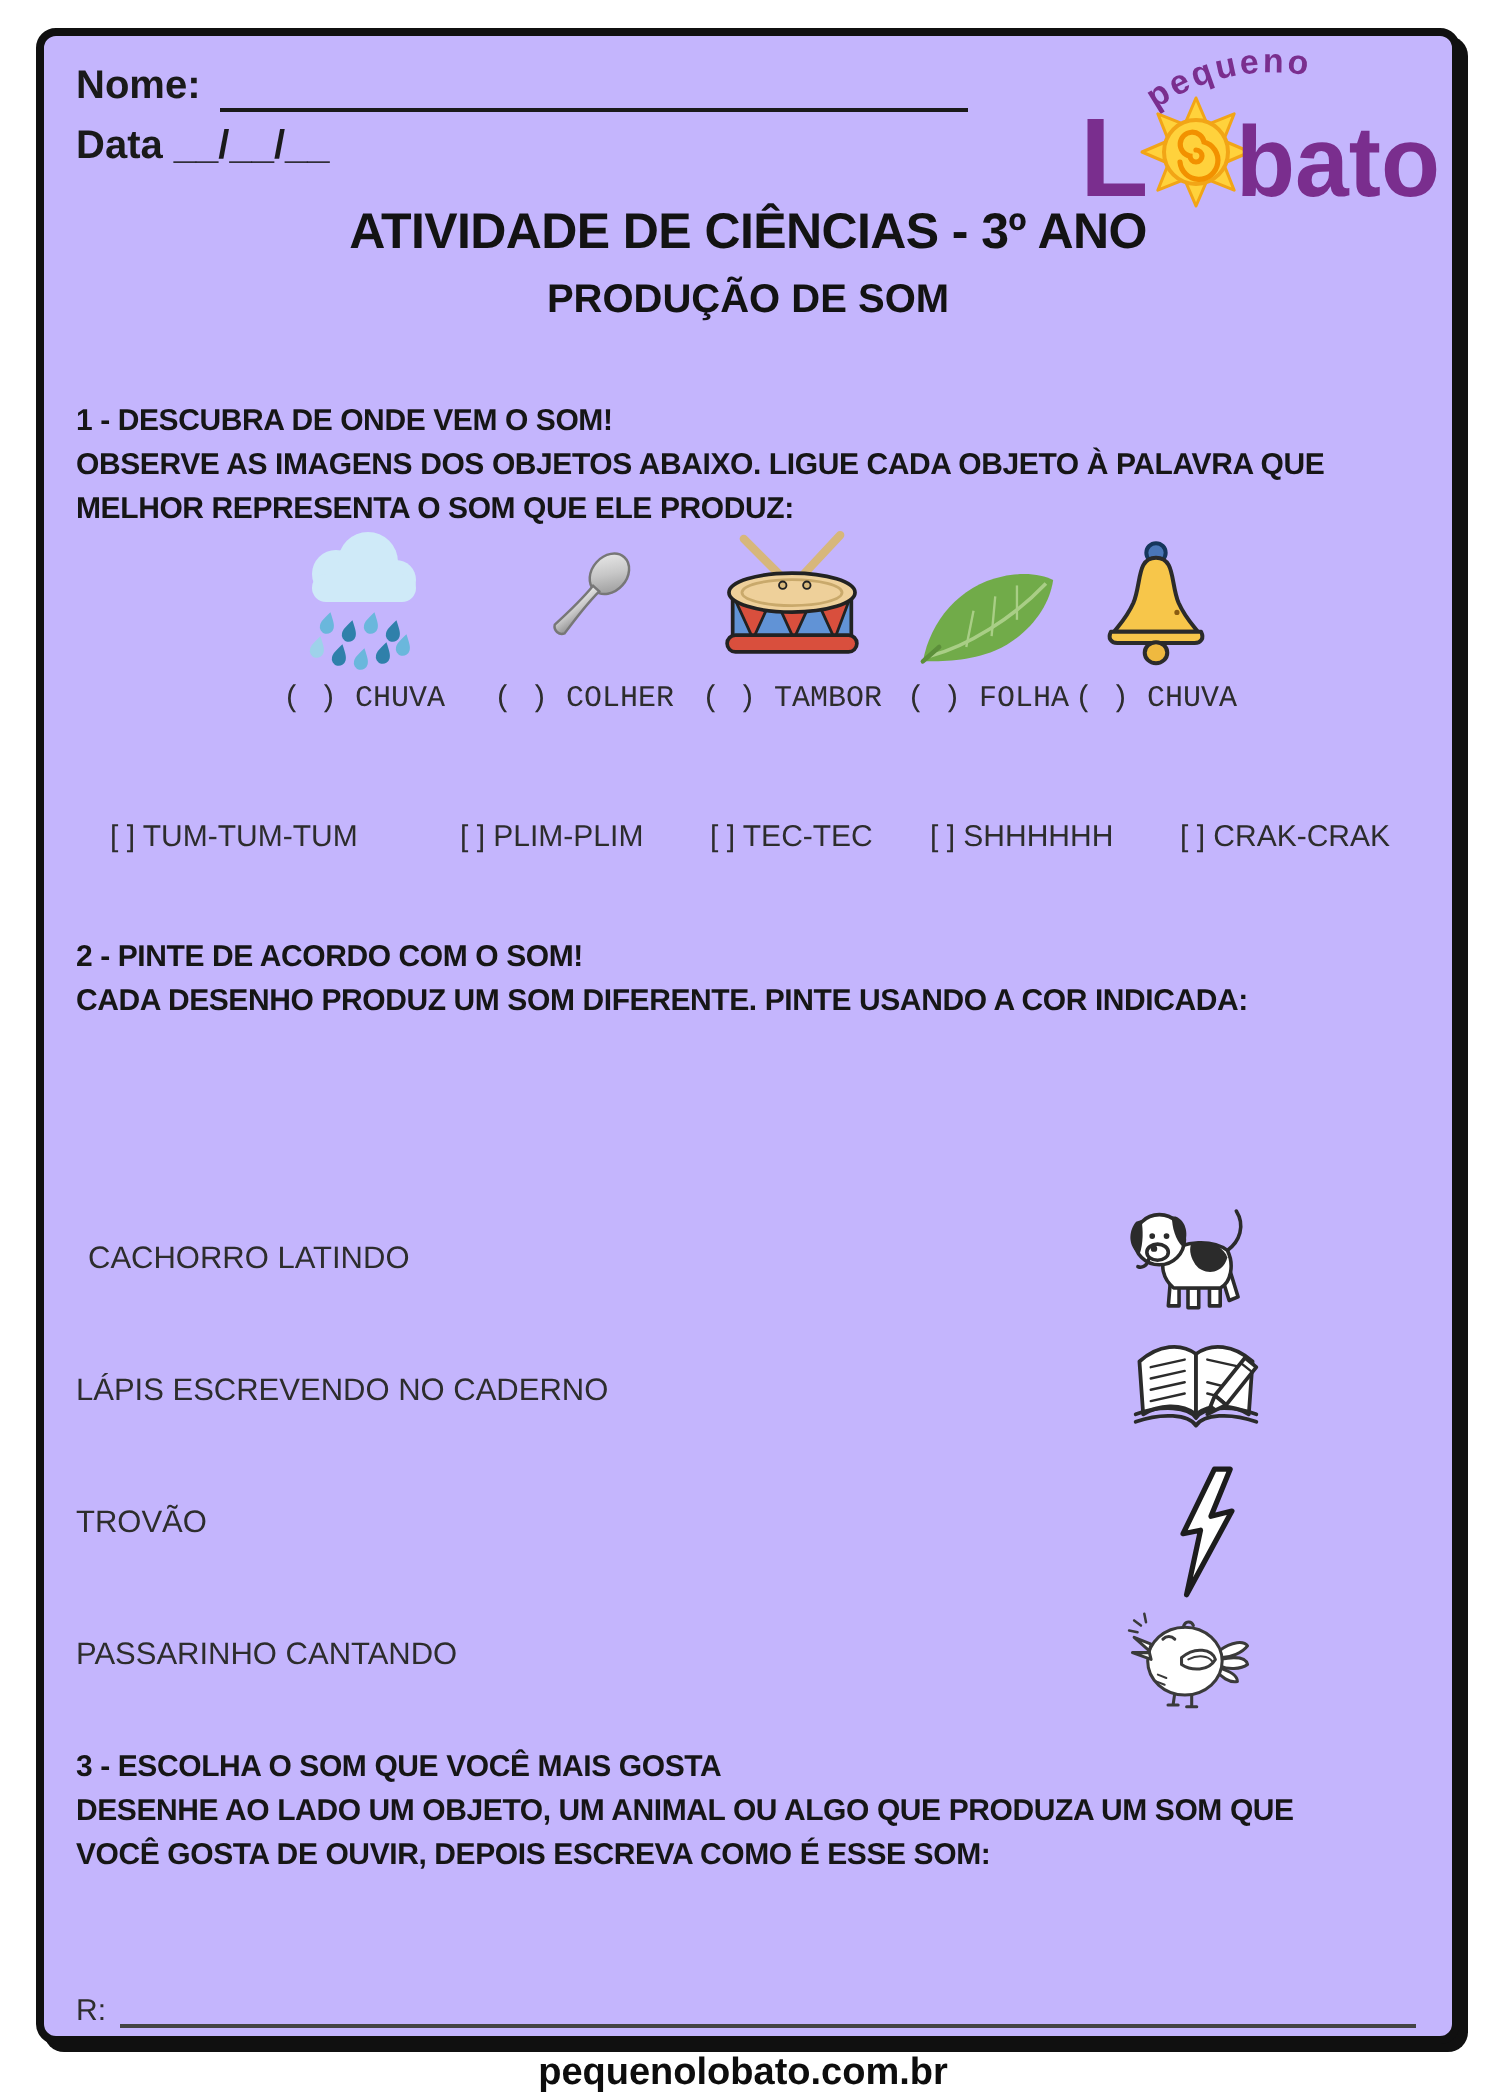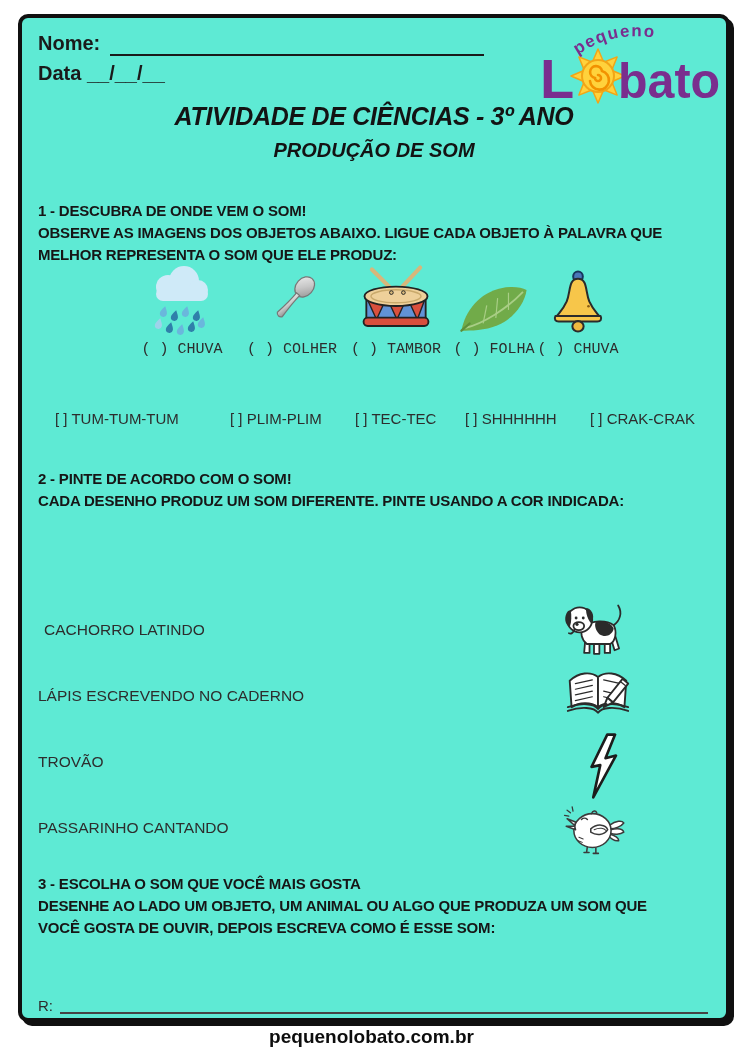--- a/index.html
+++ b/index.html
@@ -8,27 +8,27 @@
     width: 743px; height: 1050px; position: relative;
     background: #ffffff; color: #1a1a1a;
     font-family: "Liberation Sans", sans-serif;
     overflow: hidden;
   }
   .page {
     position: absolute; left: 18px; top: 14px;
     width: 712px; height: 1008px;
     border: 4px solid #101010; border-radius: 10px;
     box-shadow: 4px 4px 0 #101010;
-    background: #5eead4;
+    background: #c4b5fd;
   }
   .abs { position: absolute; }
   .b { font-weight: bold; }
   .hline { font-size: 15px; font-weight: bold; letter-spacing: -0.2px; white-space: nowrap; color: #161616; margin-top: 12px; }
   .wline { border-bottom: 2px solid #1a1a1a; }
-  .titleline { left: 0; width: 100%; text-align: center; font-weight: bold; color: #131313; font-style: italic; }
+  .titleline { left: 0; width: 100%; text-align: center; font-weight: bold; color: #131313; }
   .obj { position: absolute; top: 240px; width: 120px; text-align: center; font-family: Liberation Mono, monospace; }
   .obj .iconbox { height: 80px; display: flex; align-items: flex-end; justify-content: center; }
   .obj .lbl { margin-top: 3px; font-size: 15px; color: #2d2d2d; white-space: nowrap; }
   .snd { position: absolute; top: 392px; font-size: 15px; color: #2d2d2d; white-space: nowrap; }
   .legend div { font-size: 15px; line-height: 23px; color: #2d2d2d; white-space: nowrap; }
   .item-lbl { position: absolute; font-size: 15.5px; color: #2d2d2d; white-space: nowrap; }
   .footer {
     position: absolute; left: 0; top: 1026px; width: 100%;
     text-align: center; font-weight: bold; font-size: 19px; color: #0d0d0d;
   }

